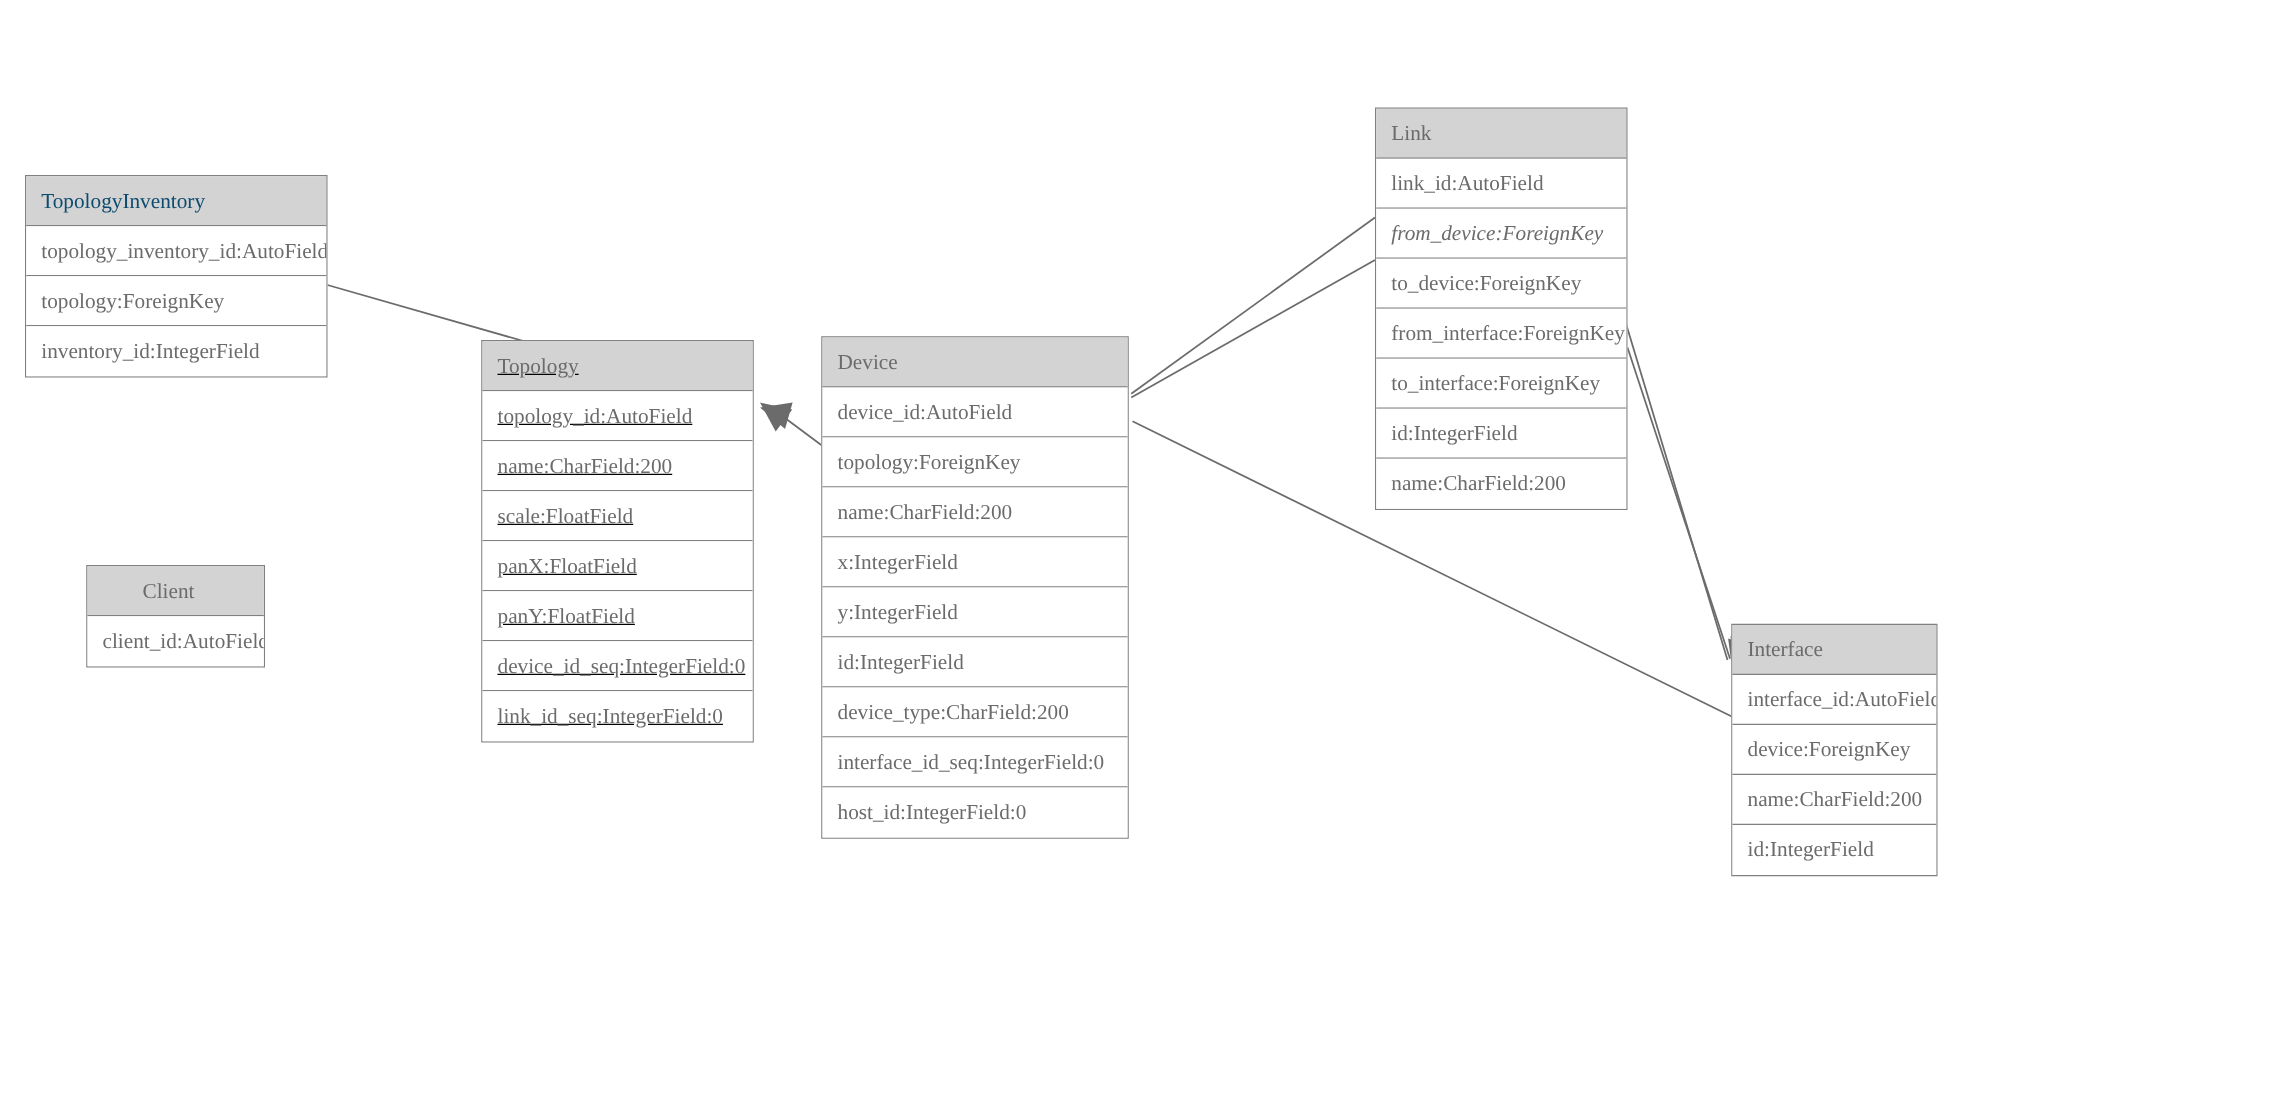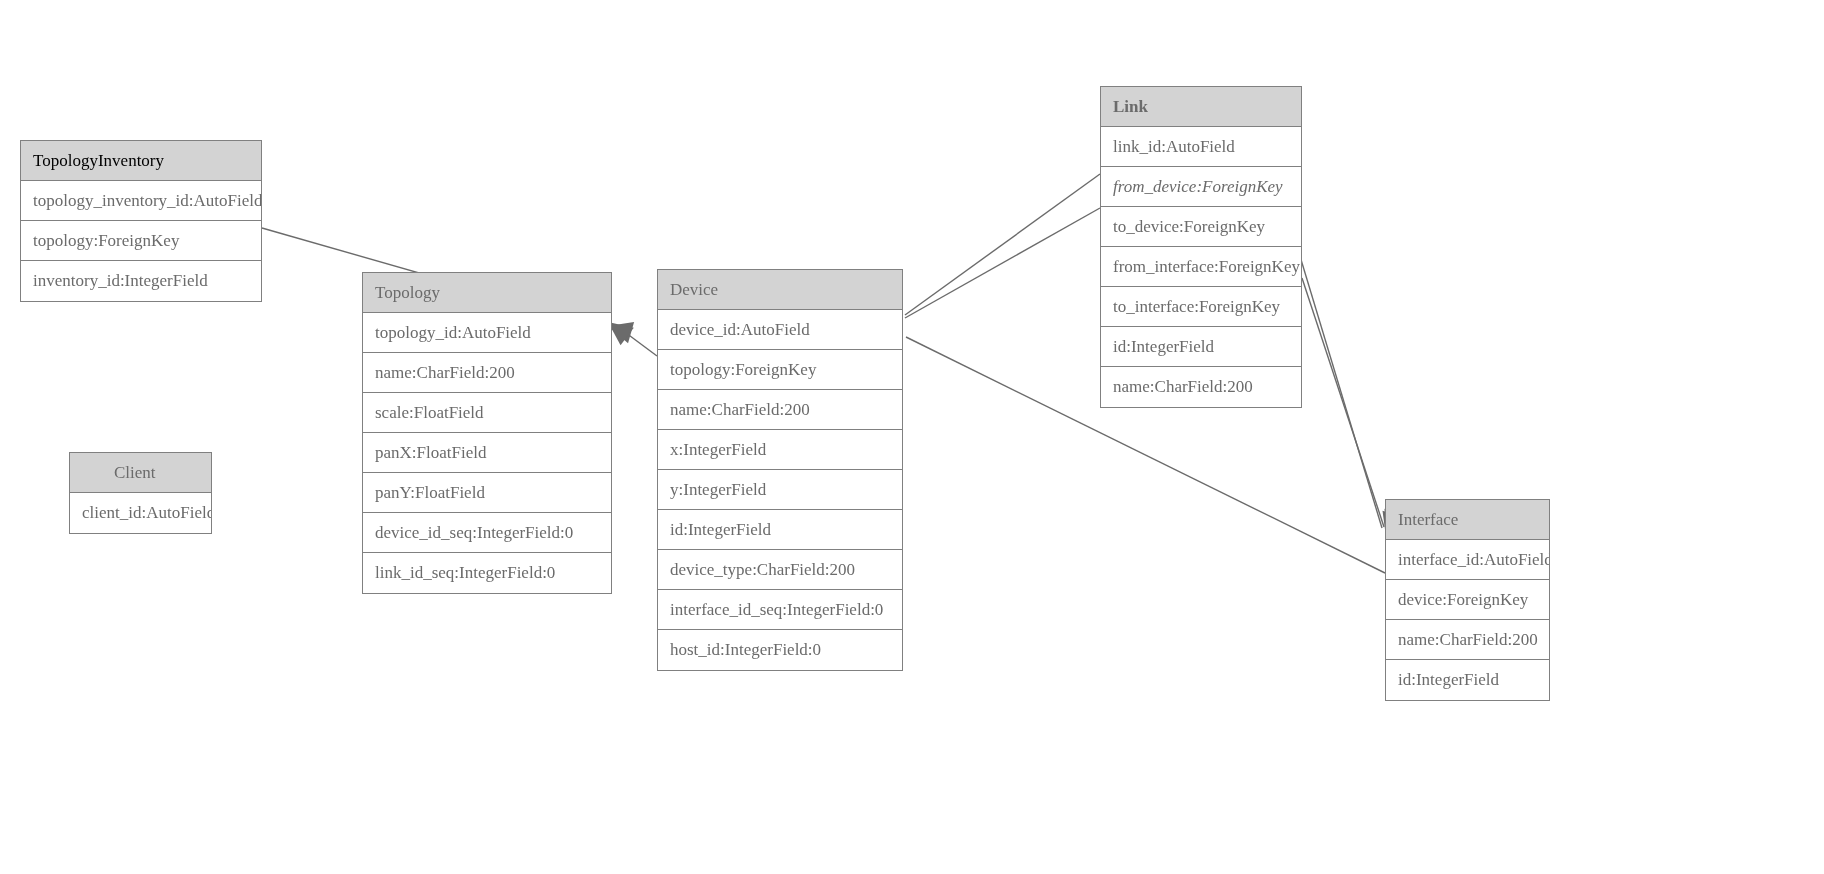--- a/index.html
+++ b/index.html
@@ -89,30 +89,30 @@
         <polygon points="0,0 -24,-11 -24,11" fill="#6b6b6b" transform="translate(1386,537) rotate(107)"></polygon>
       </g>
       <g>
         <path d="M1302,278 L 1384,527" stroke="#6b6b6b" stroke-width="1.4" fill="none"></path>
         <polygon points="0,0 -24,-11 -24,11" fill="#6b6b6b" transform="translate(1387,535) rotate(109)"></polygon>
       </g>
     </svg>
 
   <div id="entity-layer">
       <div class="entity" style="left: 20px; top: 140px; width: 242px; border-color: rgb(128, 128, 128); background: rgb(255, 255, 255);">
-        <div class="entity-header" style="background: rgb(211, 211, 211); border-bottom-color: rgb(128, 128, 128); color: #000000;">TopologyInventory</div>
+        <div class="entity-header" style="background: rgb(211, 211, 211); border-bottom-color: rgb(128, 128, 128); color: #0c4a6e;">TopologyInventory</div>
         <div class="entity-field" style="border-bottom-color: rgb(128, 128, 128); color: rgb(107, 107, 107);">topology_inventory_id:AutoField</div>
         <div class="entity-field" style="border-bottom-color: rgb(128, 128, 128); color: rgb(107, 107, 107);">topology:ForeignKey</div>
         <div class="entity-field last" style="border-bottom-color: rgb(128, 128, 128); color: rgb(107, 107, 107);">inventory_id:IntegerField</div>
       </div>
       <div class="entity" style="left: 69px; top: 452px; width: 143px; border-color: rgb(128, 128, 128); background: rgb(255, 255, 255);">
         <div class="entity-header" style="background: rgb(211, 211, 211); border-bottom-color: rgb(128, 128, 128); color: rgb(107, 107, 107); padding-left: 44px;">Client</div>
         <div class="entity-field last" style="border-bottom-color: rgb(128, 128, 128); color: rgb(107, 107, 107);">client_id:AutoField</div>
       </div>
-      <div class="entity" style="left: 362px; top: 272px; width: 250px; border-color: rgb(128, 128, 128); background: rgb(255, 255, 255);">
+      <div class="entity" style="left: 385px; top: 272px; width: 218px; border-color: rgb(128, 128, 128); background: rgb(255, 255, 255); text-decoration: underline;">
         <div class="entity-header" style="background: rgb(211, 211, 211); border-bottom-color: rgb(128, 128, 128); color: rgb(107, 107, 107);">Topology</div>
         <div class="entity-field" style="border-bottom-color: rgb(128, 128, 128); color: rgb(107, 107, 107);">topology_id:AutoField</div>
         <div class="entity-field" style="border-bottom-color: rgb(128, 128, 128); color: rgb(107, 107, 107);">name:CharField:200</div>
         <div class="entity-field" style="border-bottom-color: rgb(128, 128, 128); color: rgb(107, 107, 107);">scale:FloatField</div>
         <div class="entity-field" style="border-bottom-color: rgb(128, 128, 128); color: rgb(107, 107, 107);">panX:FloatField</div>
         <div class="entity-field" style="border-bottom-color: rgb(128, 128, 128); color: rgb(107, 107, 107);">panY:FloatField</div>
         <div class="entity-field" style="border-bottom-color: rgb(128, 128, 128); color: rgb(107, 107, 107);">device_id_seq:IntegerField:0</div>
         <div class="entity-field last" style="border-bottom-color: rgb(128, 128, 128); color: rgb(107, 107, 107);">link_id_seq:IntegerField:0</div>
       </div>
       <div class="entity" style="left: 657px; top: 269px; width: 246px; border-color: rgb(128, 128, 128); background: rgb(255, 255, 255);">
@@ -121,21 +121,21 @@
         <div class="entity-field" style="border-bottom-color: rgb(128, 128, 128); color: rgb(107, 107, 107);">topology:ForeignKey</div>
         <div class="entity-field" style="border-bottom-color: rgb(128, 128, 128); color: rgb(107, 107, 107);">name:CharField:200</div>
         <div class="entity-field" style="border-bottom-color: rgb(128, 128, 128); color: rgb(107, 107, 107);">x:IntegerField</div>
         <div class="entity-field" style="border-bottom-color: rgb(128, 128, 128); color: rgb(107, 107, 107);">y:IntegerField</div>
         <div class="entity-field" style="border-bottom-color: rgb(128, 128, 128); color: rgb(107, 107, 107);">id:IntegerField</div>
         <div class="entity-field" style="border-bottom-color: rgb(128, 128, 128); color: rgb(107, 107, 107);">device_type:CharField:200</div>
         <div class="entity-field" style="border-bottom-color: rgb(128, 128, 128); color: rgb(107, 107, 107);">interface_id_seq:IntegerField:0</div>
         <div class="entity-field last" style="border-bottom-color: rgb(128, 128, 128); color: rgb(107, 107, 107);">host_id:IntegerField:0</div>
       </div>
       <div class="entity" style="left: 1100px; top: 86px; width: 202px; border-color: rgb(128, 128, 128); background: rgb(255, 255, 255);">
-        <div class="entity-header" style="background: rgb(211, 211, 211); border-bottom-color: rgb(128, 128, 128); color: rgb(107, 107, 107); font-weight: bold;">Link</div>
+        <div class="entity-header" style="background: rgb(211, 211, 211); border-bottom-color: rgb(128, 128, 128); color: rgb(107, 107, 107);">Link</div>
         <div class="entity-field" style="border-bottom-color: rgb(128, 128, 128); color: rgb(107, 107, 107);">link_id:AutoField</div>
         <div class="entity-field" style="border-bottom-color: rgb(128, 128, 128); color: rgb(107, 107, 107); font-style: italic;">from_device:ForeignKey</div>
         <div class="entity-field" style="border-bottom-color: rgb(128, 128, 128); color: rgb(107, 107, 107);">to_device:ForeignKey</div>
         <div class="entity-field" style="border-bottom-color: rgb(128, 128, 128); color: rgb(107, 107, 107);">from_interface:ForeignKey</div>
         <div class="entity-field" style="border-bottom-color: rgb(128, 128, 128); color: rgb(107, 107, 107);">to_interface:ForeignKey</div>
         <div class="entity-field" style="border-bottom-color: rgb(128, 128, 128); color: rgb(107, 107, 107);">id:IntegerField</div>
         <div class="entity-field last" style="border-bottom-color: rgb(128, 128, 128); color: rgb(107, 107, 107);">name:CharField:200</div>
       </div>
       <div class="entity" style="left: 1385px; top: 486px; width: 165px; border-color: rgb(128, 128, 128); background: rgb(255, 255, 255); margin-top: 13px;">
         <div class="entity-header" style="background: rgb(211, 211, 211); border-bottom-color: rgb(128, 128, 128); color: rgb(107, 107, 107);">Interface</div>

